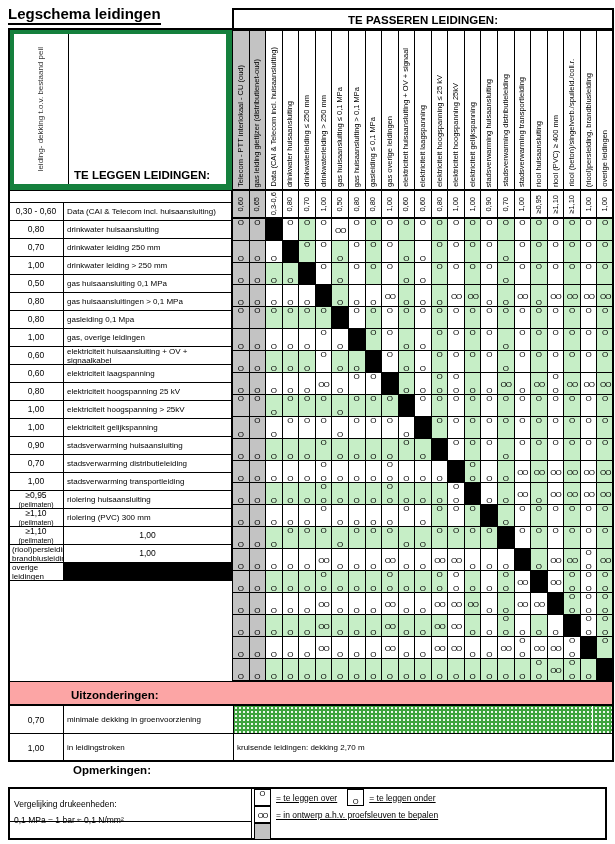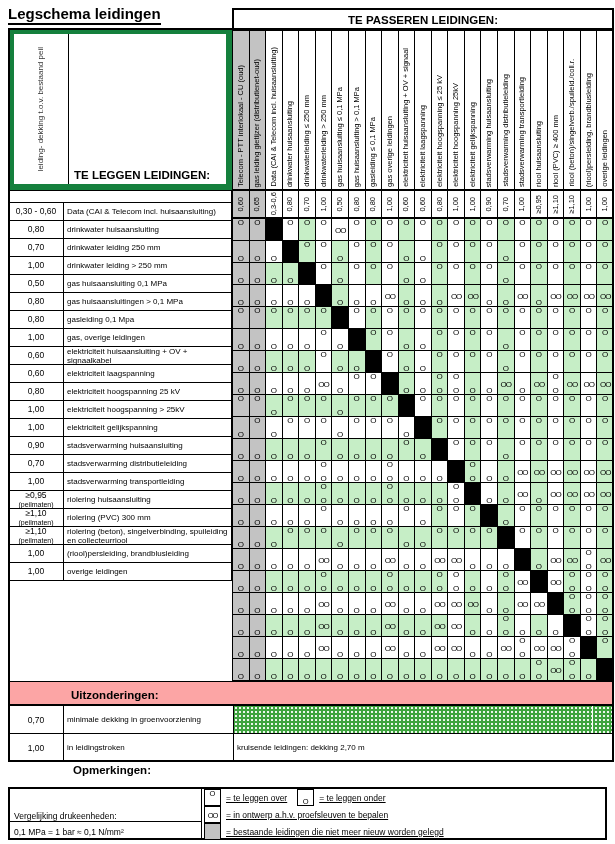--- a/index.html
+++ b/index.html
@@ -56,21 +56,21 @@
   .greenbar{position:relative;background-color:var(--bargreen,#3fa43f);
             background-image:radial-gradient(circle,rgba(255,255,255,.95) .7px,transparent .9px);
             background-size:4px 4px}
   .greenbar:after{content:"";position:absolute;right:20px;top:0;width:1px;height:100%;background:#fff}
   .frame{position:absolute;left:8px;top:28px;width:606px;height:734px;border:2px solid #000;
          box-sizing:border-box;pointer-events:none}
   
   .opm-head{position:absolute;left:73px;top:764px}
   .bottombox{position:absolute;left:8px;top:787px;width:599px;height:53px;border:2px solid #000;
              box-sizing:border-box;display:flex;background:#fff}
-  .bb-left{width:192px;border-right:1px solid #000;position:relative;padding:22px 0 0 4px;
+  .bb-left{width:242px;border-right:1px solid #000;position:relative;padding:10px 0 0 4px;
            font-size:8.5px;box-sizing:border-box}
   .bbl1{margin-bottom:6px}
   .bbl-div{position:absolute;left:0;bottom:16px;width:100%;border-top:1px solid #000}
   .bb-right{flex:1;display:flex;flex-direction:column;padding-left:2px}
   .leg-row{flex:1;display:flex;align-items:center}
   .legbox{width:15px;height:15px;border:1px solid #000;position:relative;display:inline-block;
           background:#fff;margin-right:5px;flex:none}
   .legbox .mt,.legbox .mb,.legbox .md{font-size:7.5px}
   .graybox{background:var(--gray,#c3c3c3)}
   .legtxt{font-size:8.5px;text-decoration:underline;margin-right:10px;white-space:nowrap}
@@ -313,21 +313,20 @@
       <div class="rl">riolering huisaansluiting</div>
       <div class="rv">
         <span>≥1,10</span>
         <span class="small">(peilmaten)</span>
       </div>
       <div class="rl">riolering (PVC) 300 mm</div>
       <div class="rv">
         <span>≥1,10</span>
         <span class="small">(peilmaten)</span>
       </div>
-      <div class="rl">riolering (beton), singelverbinding, spuileiding en collecteurriool</div>
       <div class="rv">
         <span>1,00</span>
       </div>
       <div class="rl">(riool)persleiding, brandblusleiding</div>
       <div class="rv">
         <span>1,00</span>
       </div>
       <div class="rl">overige leidingen</div>
     </div>
   <div class="grid matrix" id="matrix">
@@ -1805,18 +1804,17 @@
         <span class="legtxt">= te leggen onder</span>
       </div>
       <div class="leg-row">
         <span class="legbox">
             <span class="md">OO</span>
           </span>
         <span class="legtxt">= in ontwerp a.h.v. proefsleuven te bepalen</span>
       </div>
       <div class="leg-row">
         <span class="legbox graybox"></span>
-        <span class="legtxt">= bestaande leidingen die niet meer nieuw worden gelegd</span>
       </div>
     </div>
   </div>
 
 </div>
 
 </body></html>

